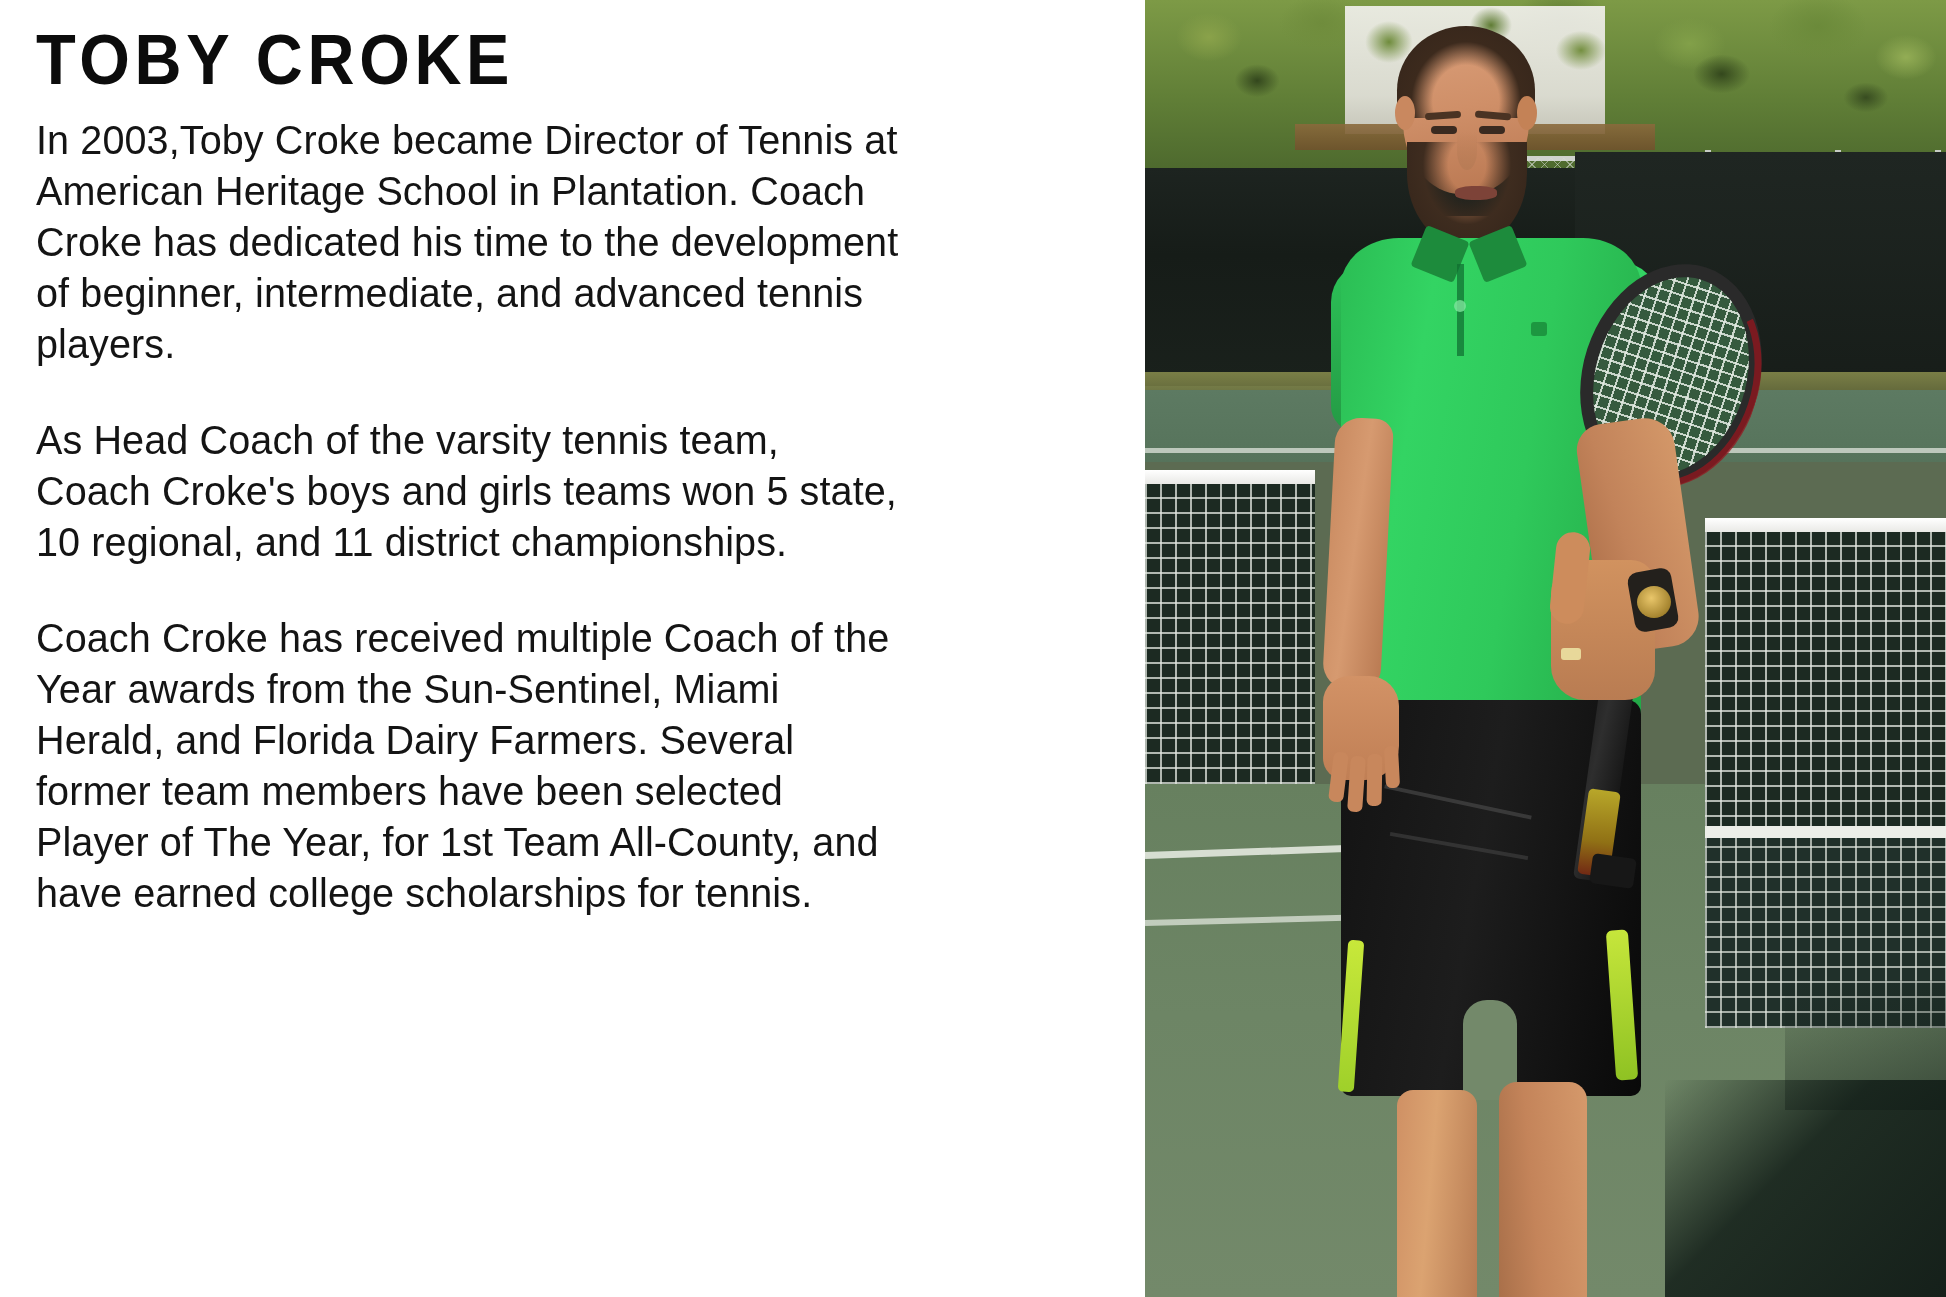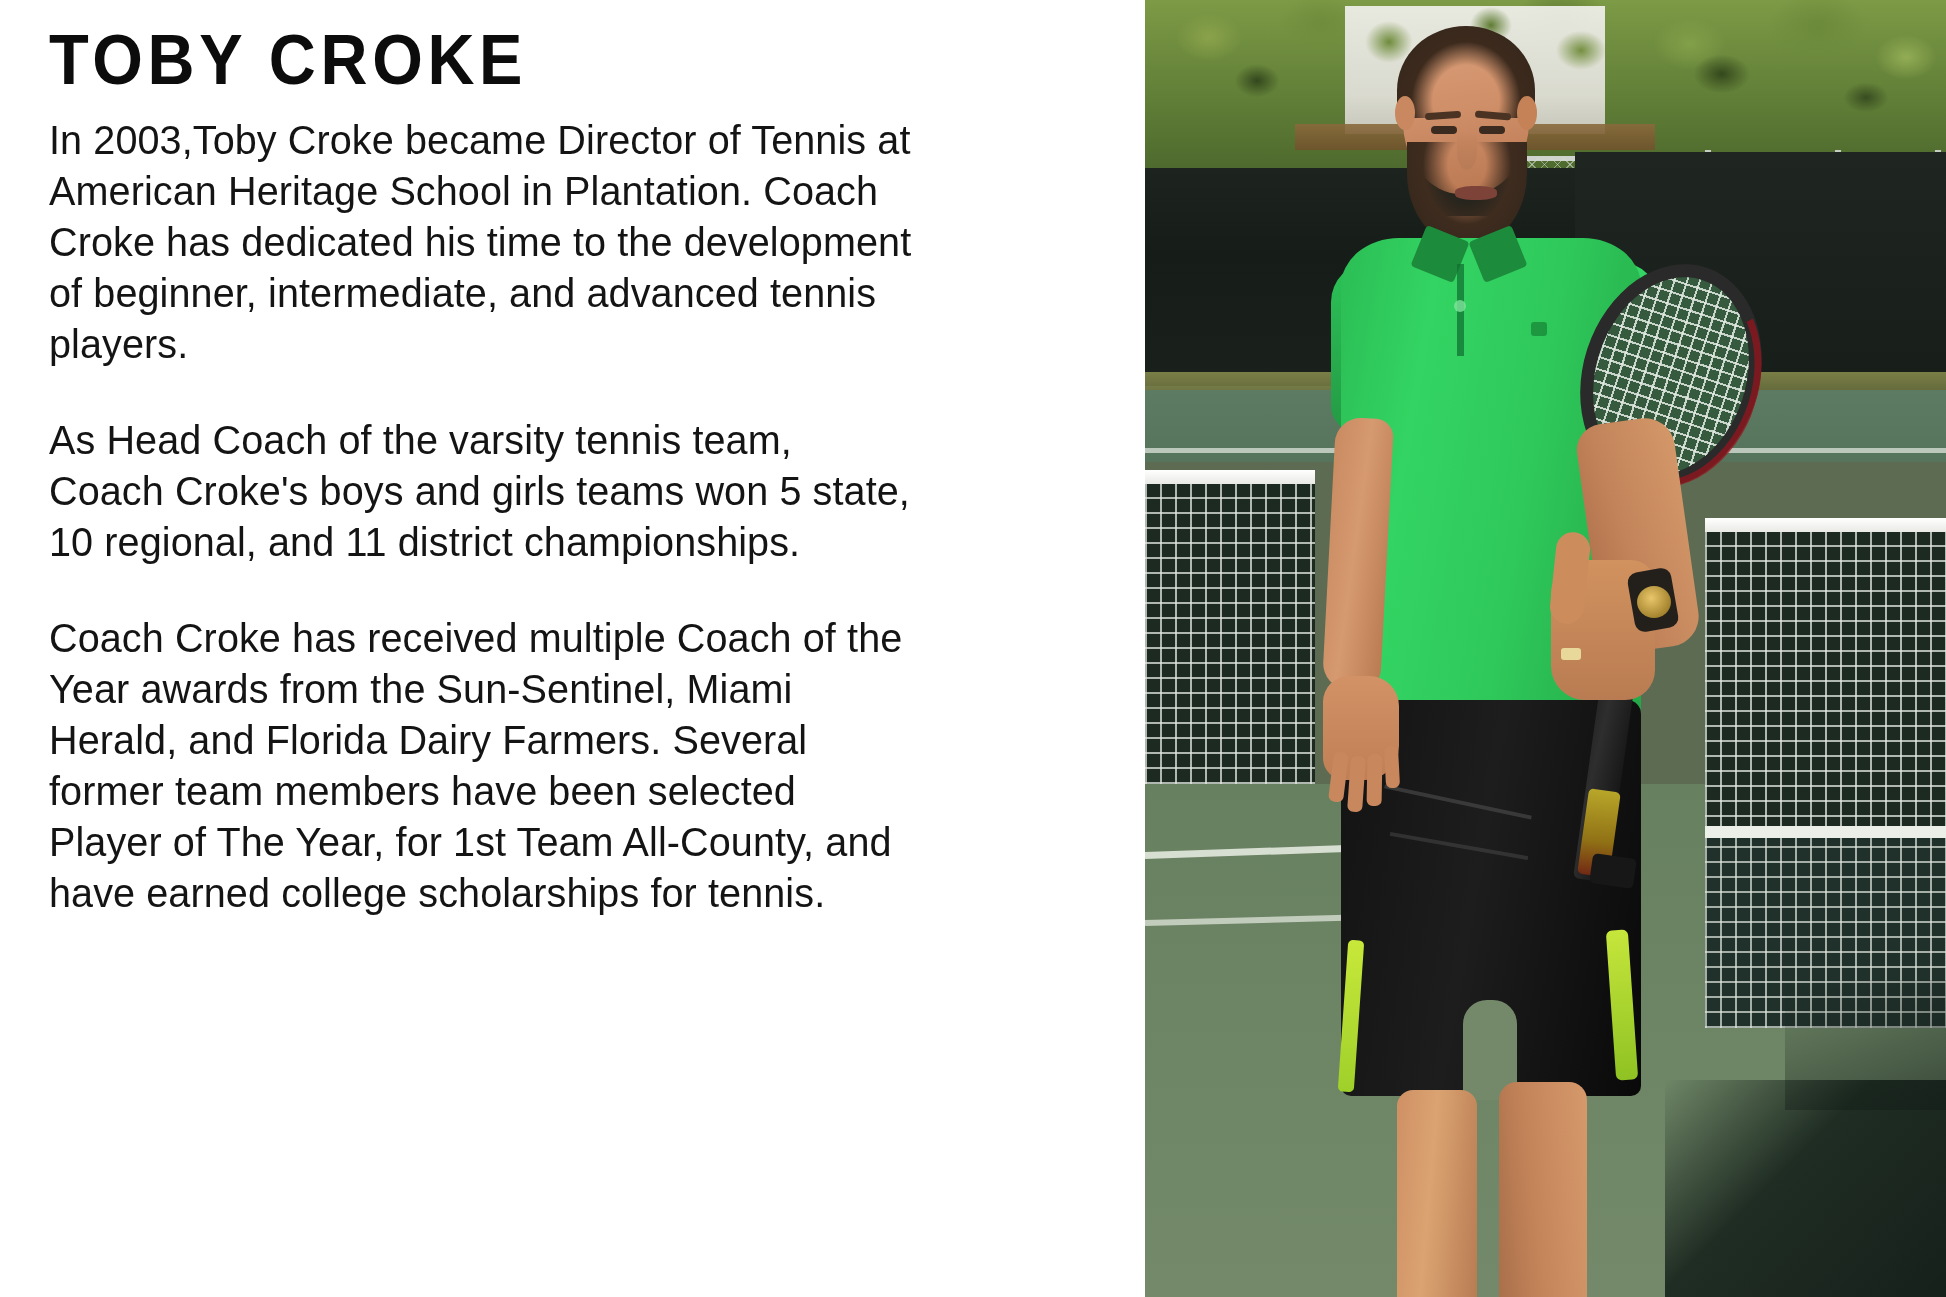--- a/index.html
+++ b/index.html
@@ -25,21 +25,21 @@
 
   
   #text-column {
     position: absolute;
     left: 0;
     top: 0;
     width: 1145px;
     height: 926px;
     background: #ffffff;
     box-sizing: border-box;
-    padding: 23px 0 0 49px;
+    padding: 23px 0 0 36px;
   }
 
   #page-title {
     font-family: "Liberation Sans Narrow", "Liberation Sans", sans-serif;
     font-weight: 700;
     font-size: 70px;
     line-height: 74px;
     letter-spacing: 5px;
     color: #0c0c0c;
     margin: 0 0 18px 0;

